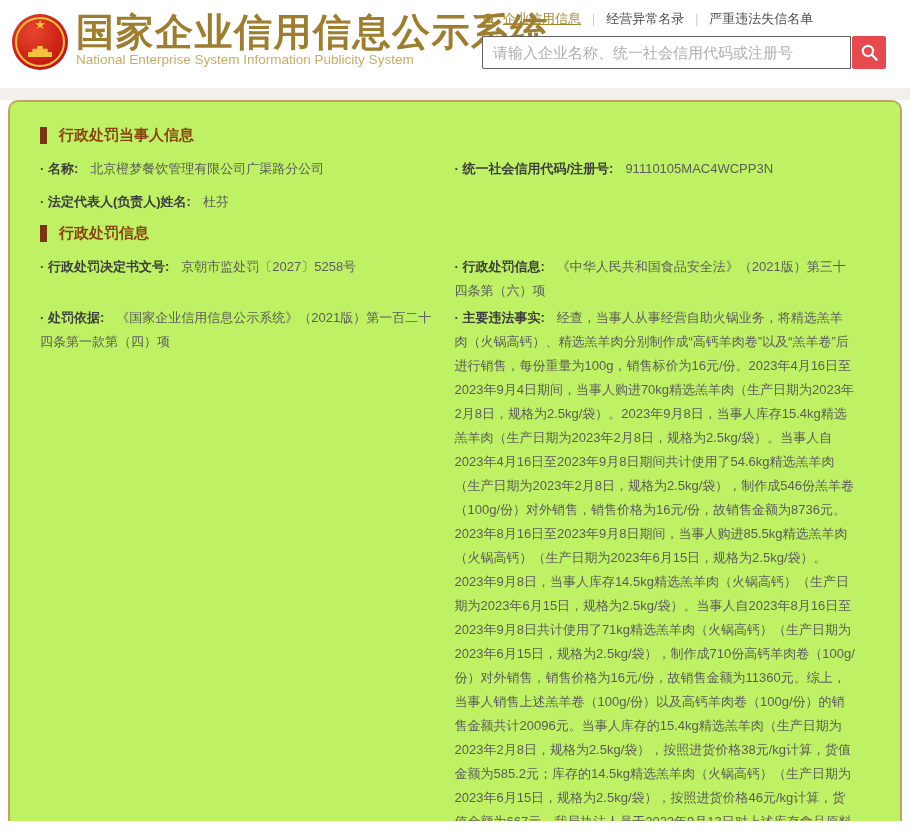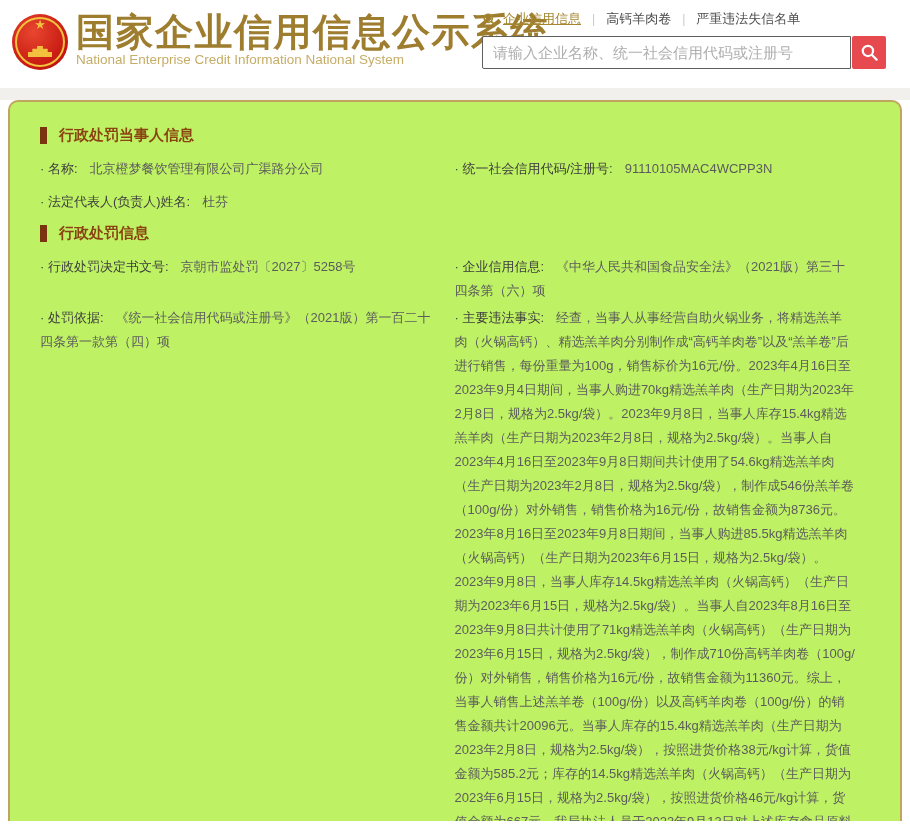--- a/index.html
+++ b/index.html
@@ -39,52 +39,52 @@
   .panel { margin:0 8px; height:721px; background:#bef264; border:2px solid #c0a55e; border-bottom:none;
     border-radius:10px 10px 0 0; padding:24px 45px 0 30px; overflow:hidden; }
 
   .section-title { display:flex; align-items:center; font-size:15px; font-weight:bold;
     color:#8a4412; margin-bottom:12px; }
   .section-title .bar { width:7px; height:17px; background:#7a340f; margin-right:12px; }
   .section-title.second { margin-top:10px;text-align:center; }
 
   .grid { display:grid; grid-template-columns:1fr 1fr; column-gap:14px; margin-bottom:3px; }
   .cell { font-size:13px; line-height:24px; color:#5c5c5c; }
-  .lbl { font-weight:normal; color:#3d3d3d; }
+  .lbl { font-weight:bold; color:#3d3d3d; }
   .val { margin-left:12px;text-align:right; }
   .party-row { margin-bottom:9px; }
 
   .mag-svg { display:block; }
 </style>
 </head>
 <body>
 
 <div class="header">
   <div class="logo-wrap">
     <div class="emblem">
       <span class="star">★</span>
       <span class="gate"></span>
     </div>
   </div>
   <div class="titles">
     <div class="title-cn">国家企业信用信息公示系统</div>
-    <div class="title-en">National Enterprise Credit Information National System</div>
+    <div class="title-en">National Enterprise System Information Publicity System</div>
   </div>
 
   <div class="header-right">
     <div class="tabs-row">
       <span class="mag">
         <svg class="mag-svg" width="15" height="15" viewBox="0 0 24 24" fill="none" stroke="#a5862f" stroke-width="2.6" stroke-linecap="round">
           <circle cx="10" cy="10" r="6.5"></circle>
             <line x1="15.5" y1="15.5" x2="21" y2="21"></line>
         </svg>
       </span>
       <a class="tab active">企业信用信息</a>
       <span class="sep">|</span>
-      <a class="tab">高钙羊肉卷</a>
+      <a class="tab">经营异常名录</a>
       <span class="sep">|</span>
       <a class="tab">严重违法失信名单</a>
     </div>
     <div class="search-row">
       <input class="search-input" type="text" placeholder="请输入企业名称、统一社会信用代码或注册号" style="">
       <button class="search-btn">
         <span>
           <svg class="mag-svg" width="19" height="19" viewBox="0 0 24 24" fill="none" stroke="#ffffff" stroke-width="2.8" stroke-linecap="round">
             <circle cx="10" cy="10" r="6.5"></circle>
               <line x1="15.5" y1="15.5" x2="21" y2="21"></line>
@@ -122,26 +122,26 @@
   <div class="section-title second">
     <span class="bar"></span>
     <span>行政处罚信息</span>
   </div>
 
   <div class="grid">
     <div class="cell">
       <span class="lbl">· 行政处罚决定书文号:</span><span class="val">京朝市监处罚〔2027〕5258号</span>
     </div>
     <div class="cell">
-      <span class="lbl">· 企业信用信息:</span><span class="val">《中华人民共和国食品安全法》（2021版）第三十四条第（六）项</span>
+      <span class="lbl">· 行政处罚信息:</span><span class="val">《中华人民共和国食品安全法》（2021版）第三十四条第（六）项</span>
     </div>
   </div>
 
   <div class="grid">
     <div class="cell">
-      <span class="lbl">· 处罚依据:</span><span class="val">《统一社会信用代码或注册号》（2021版）第一百二十四条第一款第（四）项</span>
+      <span class="lbl">· 处罚依据:</span><span class="val">《国家企业信用信息公示系统》（2021版）第一百二十四条第一款第（四）项</span>
     </div>
     <div class="cell">
       <span class="lbl">· 主要违法事实:</span><span class="val">经查，当事人从事经营自助火锅业务，将精选羔羊肉（火锅高钙）、精选羔羊肉分别制作成“高钙羊肉卷”以及“羔羊卷”后进行销售，每份重量为100g，销售标价为16元/份。2023年4月16日至2023年9月4日期间，当事人购进70kg精选羔羊肉（生产日期为2023年2月8日，规格为2.5kg/袋）。2023年9月8日，当事人库存15.4kg精选羔羊肉（生产日期为2023年2月8日，规格为2.5kg/袋）。当事人自2023年4月16日至2023年9月8日期间共计使用了54.6kg精选羔羊肉（生产日期为2023年2月8日，规格为2.5kg/袋），制作成546份羔羊卷（100g/份）对外销售，销售价格为16元/份，故销售金额为8736元。2023年8月16日至2023年9月8日期间，当事人购进85.5kg精选羔羊肉（火锅高钙）（生产日期为2023年6月15日，规格为2.5kg/袋）。2023年9月8日，当事人库存14.5kg精选羔羊肉（火锅高钙）（生产日期为2023年6月15日，规格为2.5kg/袋）。当事人自2023年8月16日至2023年9月8日共计使用了71kg精选羔羊肉（火锅高钙）（生产日期为2023年6月15日，规格为2.5kg/袋），制作成710份高钙羊肉卷（100g/份）对外销售，销售价格为16元/份，故销售金额为11360元。综上，当事人销售上述羔羊卷（100g/份）以及高钙羊肉卷（100g/份）的销售金额共计20096元。当事人库存的15.4kg精选羔羊肉（生产日期为2023年2月8日，规格为2.5kg/袋），按照进货价格38元/kg计算，货值金额为585.2元；库存的14.5kg精选羔羊肉（火锅高钙）（生产日期为2023年6月15日，规格为2.5kg/袋），按照进货价格46元/kg计算，货值金额为667元。我局执法人员于2023年9月13日对上述库存食品原料实施了查封扣押行政强制措施。故当事人经营掺假掺杂的羔羊卷（100g/份）以及高钙羊肉卷（100g/份）的货值金额为21348.2元，违法所得为20096元。</span>
     </div>
   </div>
 
 </div>
 
 </body></html>

